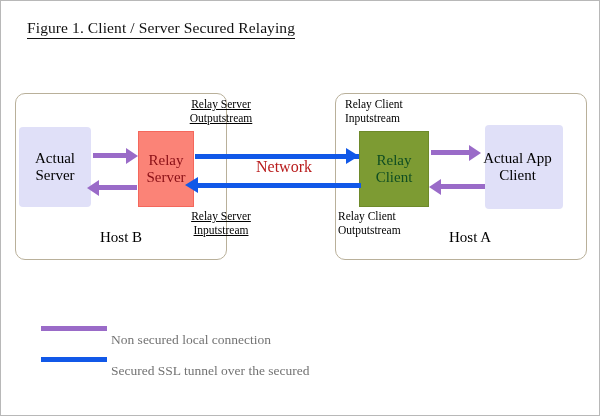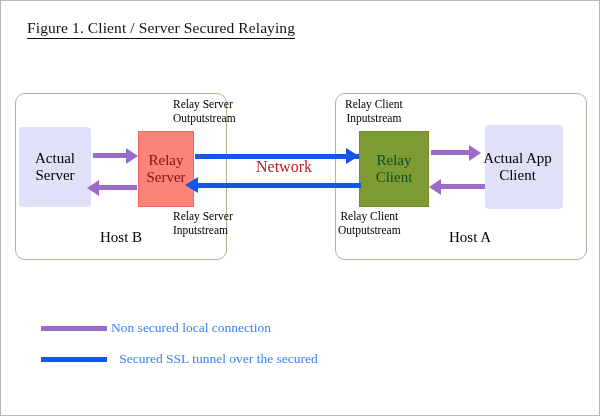--- a/index.html
+++ b/index.html
@@ -12,21 +12,21 @@
   }
   #page {
     position: relative;
     width: 600px;
     height: 416px;
     background: #ffffff;
     border: 1px solid #b8b8b8;
     box-sizing: border-box;
     overflow: hidden;
   }
-  .abs { position: absolute; text-align: center; }
+  .abs { position: absolute; }
 
   
   #figure-title {
     left: 26px;
     top: 18px;
     font-size: 15.5px;
     color: #111111;
     letter-spacing: 0.1px;
     white-space: nowrap;
     border-bottom: 1.4px solid #111111;
@@ -88,21 +88,21 @@
     font-size: 15px;
   }
 
   
   .stream-label {
     font-size: 11.5px;
     color: #000000;
     line-height: 1.22;
     white-space: nowrap;
   }
-  .stream-label.center { text-align: left; }
+  .stream-label.center { text-align: center; text-decoration: underline; }
   #relay-server-out-label { left: 172px; top: 96px;  width: 96px; }
   #relay-server-in-label  { left: 172px; top: 208px; width: 96px; }
   #relay-client-in-label  { left: 344px; top: 96px; }
   #relay-client-out-label { left: 337px; top: 208px; }
 
   #network-label {
     left: 255px; top: 157px;
     font-size: 16px;
     color: #b91c1c;
     white-space: nowrap;
@@ -143,22 +143,23 @@
   
   #arrow-net-left-line  { left: 196px; top: 182px; width: 164px; height: 5px; }
   #arrow-net-left-head  { left: 184px; top: 176px; }
 
   
   .legend-swatch { height: 5px; }
   #legend-swatch-local { left: 40px; top: 325px; width: 66px; }
   #legend-swatch-ssl   { left: 40px; top: 356px; width: 66px; }
   .legend-text {
     font-size: 13.5px;
-    color: #3b82f6;
+    color: #737373;
     line-height: 1.28;
+    margin-top: 12px;
   }
   #legend-text-local { left: 110px; top: 318px; white-space: nowrap; }
   #legend-text-ssl   { left: 110px; top: 349px; width: 215px; }
 </style>
 </head>
 <body>
 
 <div id="page">
 
   <div class="abs" id="figure-title">Figure 1. Client / Server Secured Relaying</div>

